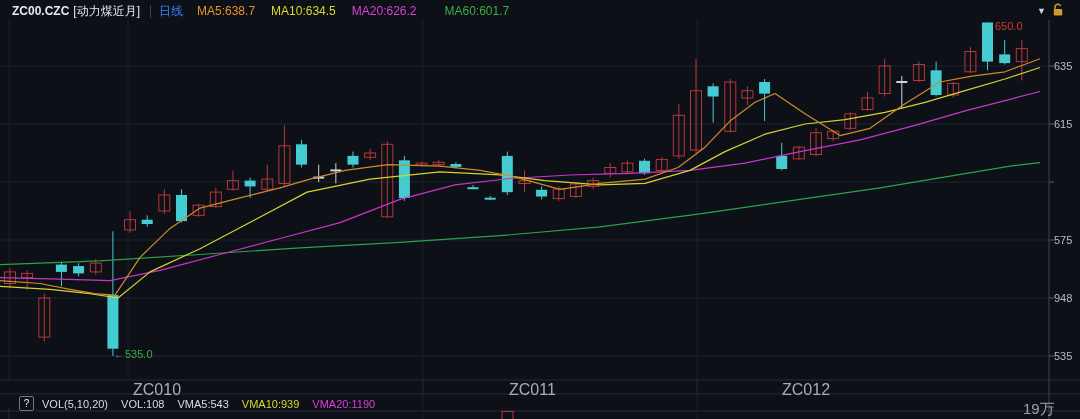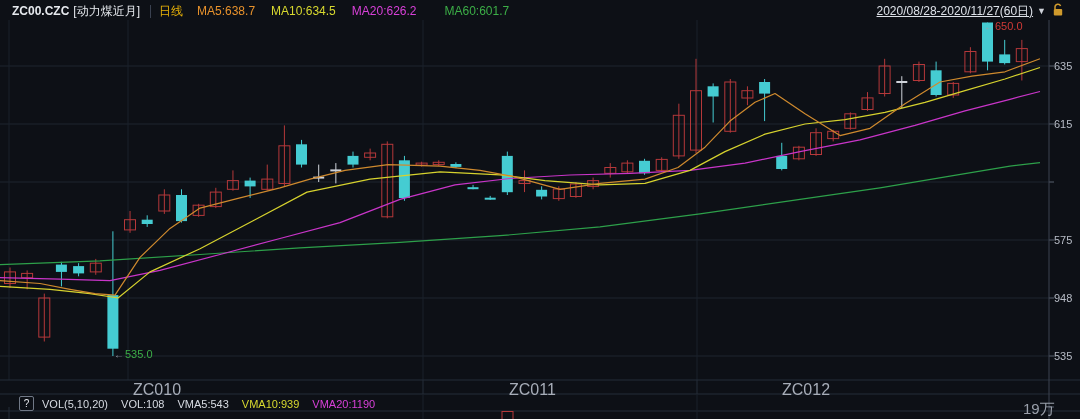--- a/index.html
+++ b/index.html
@@ -10,21 +10,21 @@
     -webkit-font-smoothing:antialiased;
   }
   #chart-svg{position:absolute;left:0;top:0;width:1080px;height:419px;}
   #labels{position:absolute;left:0;top:0;width:1080px;height:353px;pointer-events:none;}
 
   
   .topbar{position:absolute;left:0;top:0;width:1080px;height:22px;display:flex;align-items:center;font-size:12px;white-space:nowrap;z-index:5;}
   .topbar .symbol{color:#e6e9ee;margin-left:12px;font-weight:bold;}
   .topbar .name{color:#e6e9ee;margin-left:4px;}
   .topbar .sep{width:1px;height:13px;background:#3a4150;margin:0 8px 0 10px;}
-  .topbar .period{color:#eab308;text-align:right;}
+  .topbar .period{color:#3b82f6;text-align:right;}
   .c-ma5{color:#e8922c;margin-left:14px;}
   .c-ma10{color:#d8d92f;margin-left:16px;}
   .c-ma20{color:#d840d8;margin-left:16px;}
   .c-ma60{color:#3cae47;margin-left:28px;}
   .topbar .right{margin-left:auto;display:flex;align-items:center;margin-right:16px;}
   .date-range{color:#dde1e8;text-decoration:underline;cursor:pointer;}
   .dropdown{color:#cfd3da;font-size:9px;margin-left:4px;cursor:pointer;}
   .lock{margin-left:6px;display:inline-block;cursor:pointer;}
 
   .axis-label{position:absolute;left:1054px;font-size:11px;color:#b8bdc7;}
@@ -212,21 +212,20 @@
 <div class="topbar">
   <span class="symbol">ZC00.CZC</span>
   <span class="name">[动力煤近月]</span>
   <span class="sep"></span>
   <span class="period">日线</span>
   <span class="c-ma5">MA5:638.7</span>
   <span class="c-ma10">MA10:634.5</span>
   <span class="c-ma20">MA20:626.2</span>
   <span class="c-ma60">MA60:601.7</span>
   <span class="right">
-    <span class="date-range">2020/08/28-2020/11/27(60日)</span>
     <span class="dropdown">▼</span>
     <span class="lock">
       <svg width="12" height="14" viewBox="0 0 12 14">
         <path d="M3 6 V4.1 A2.9 2.9 0 0 1 8.6 3.1" fill="none" stroke="#cf9a2c" stroke-width="1.5"></path>
         <rect x="1.8" y="6" width="8.4" height="6.6" rx="1" fill="#cf9a2c"></rect>
       </svg>
     </span>
   </span>
 </div>
 

